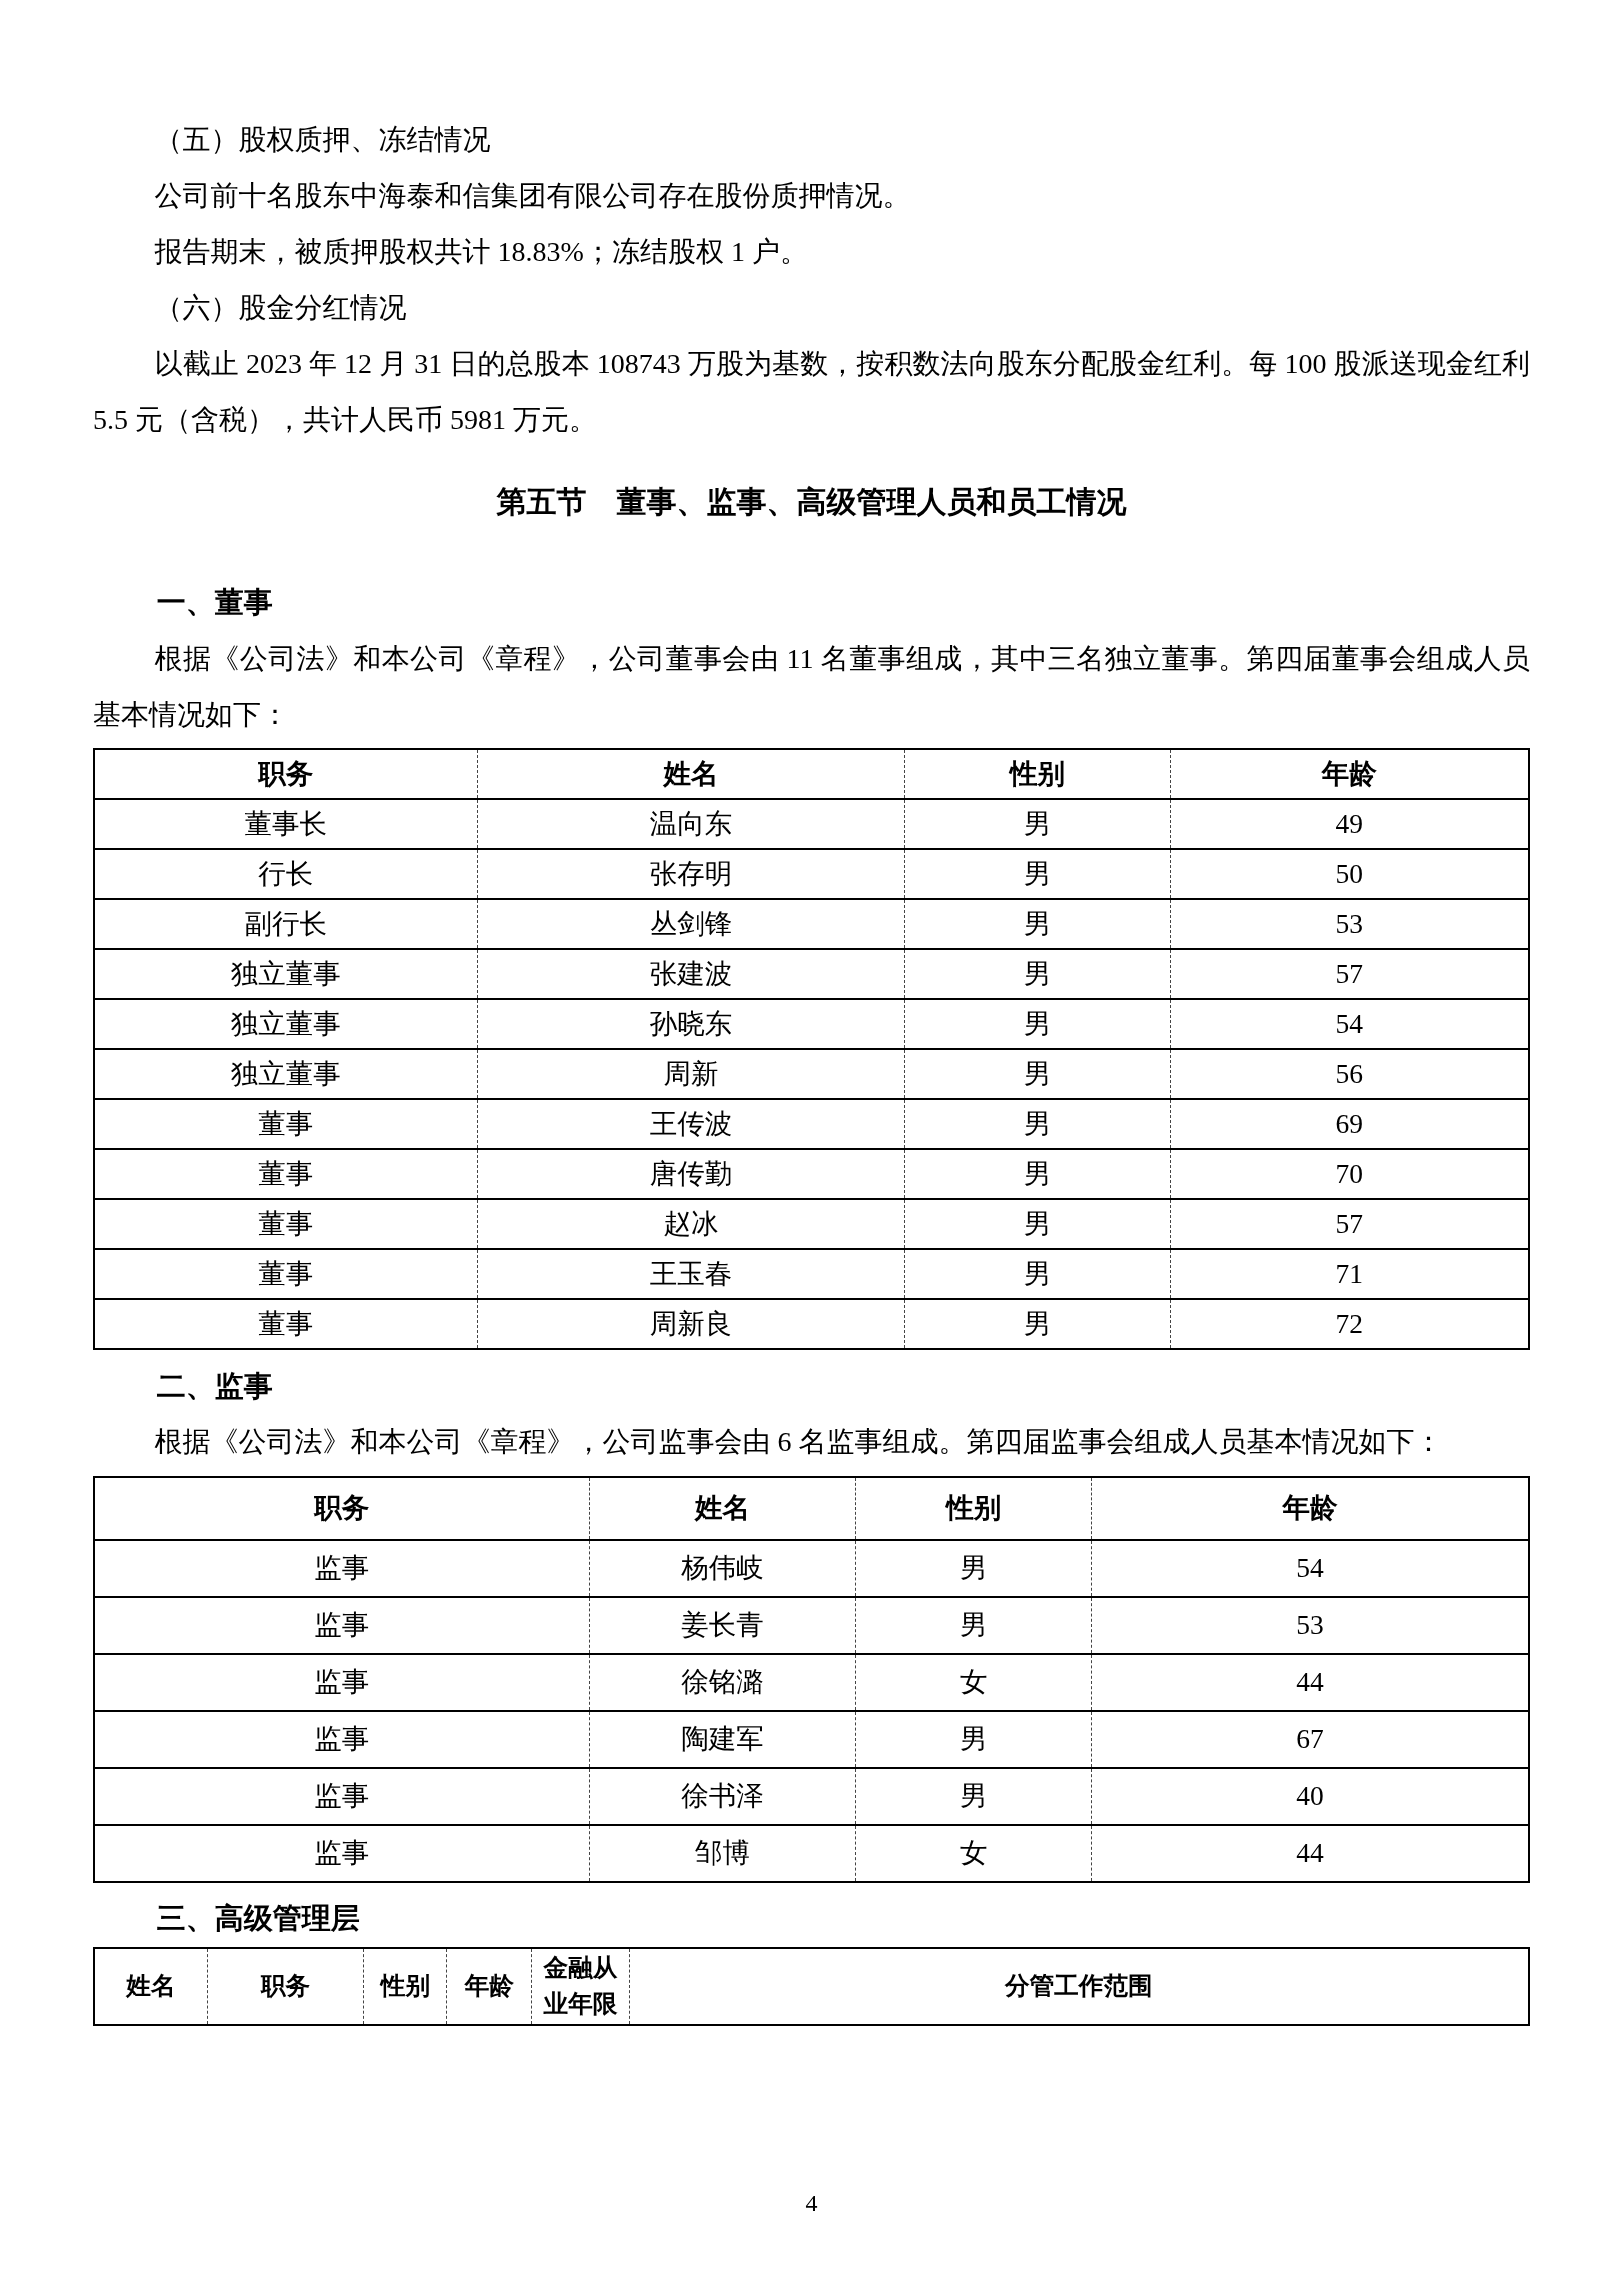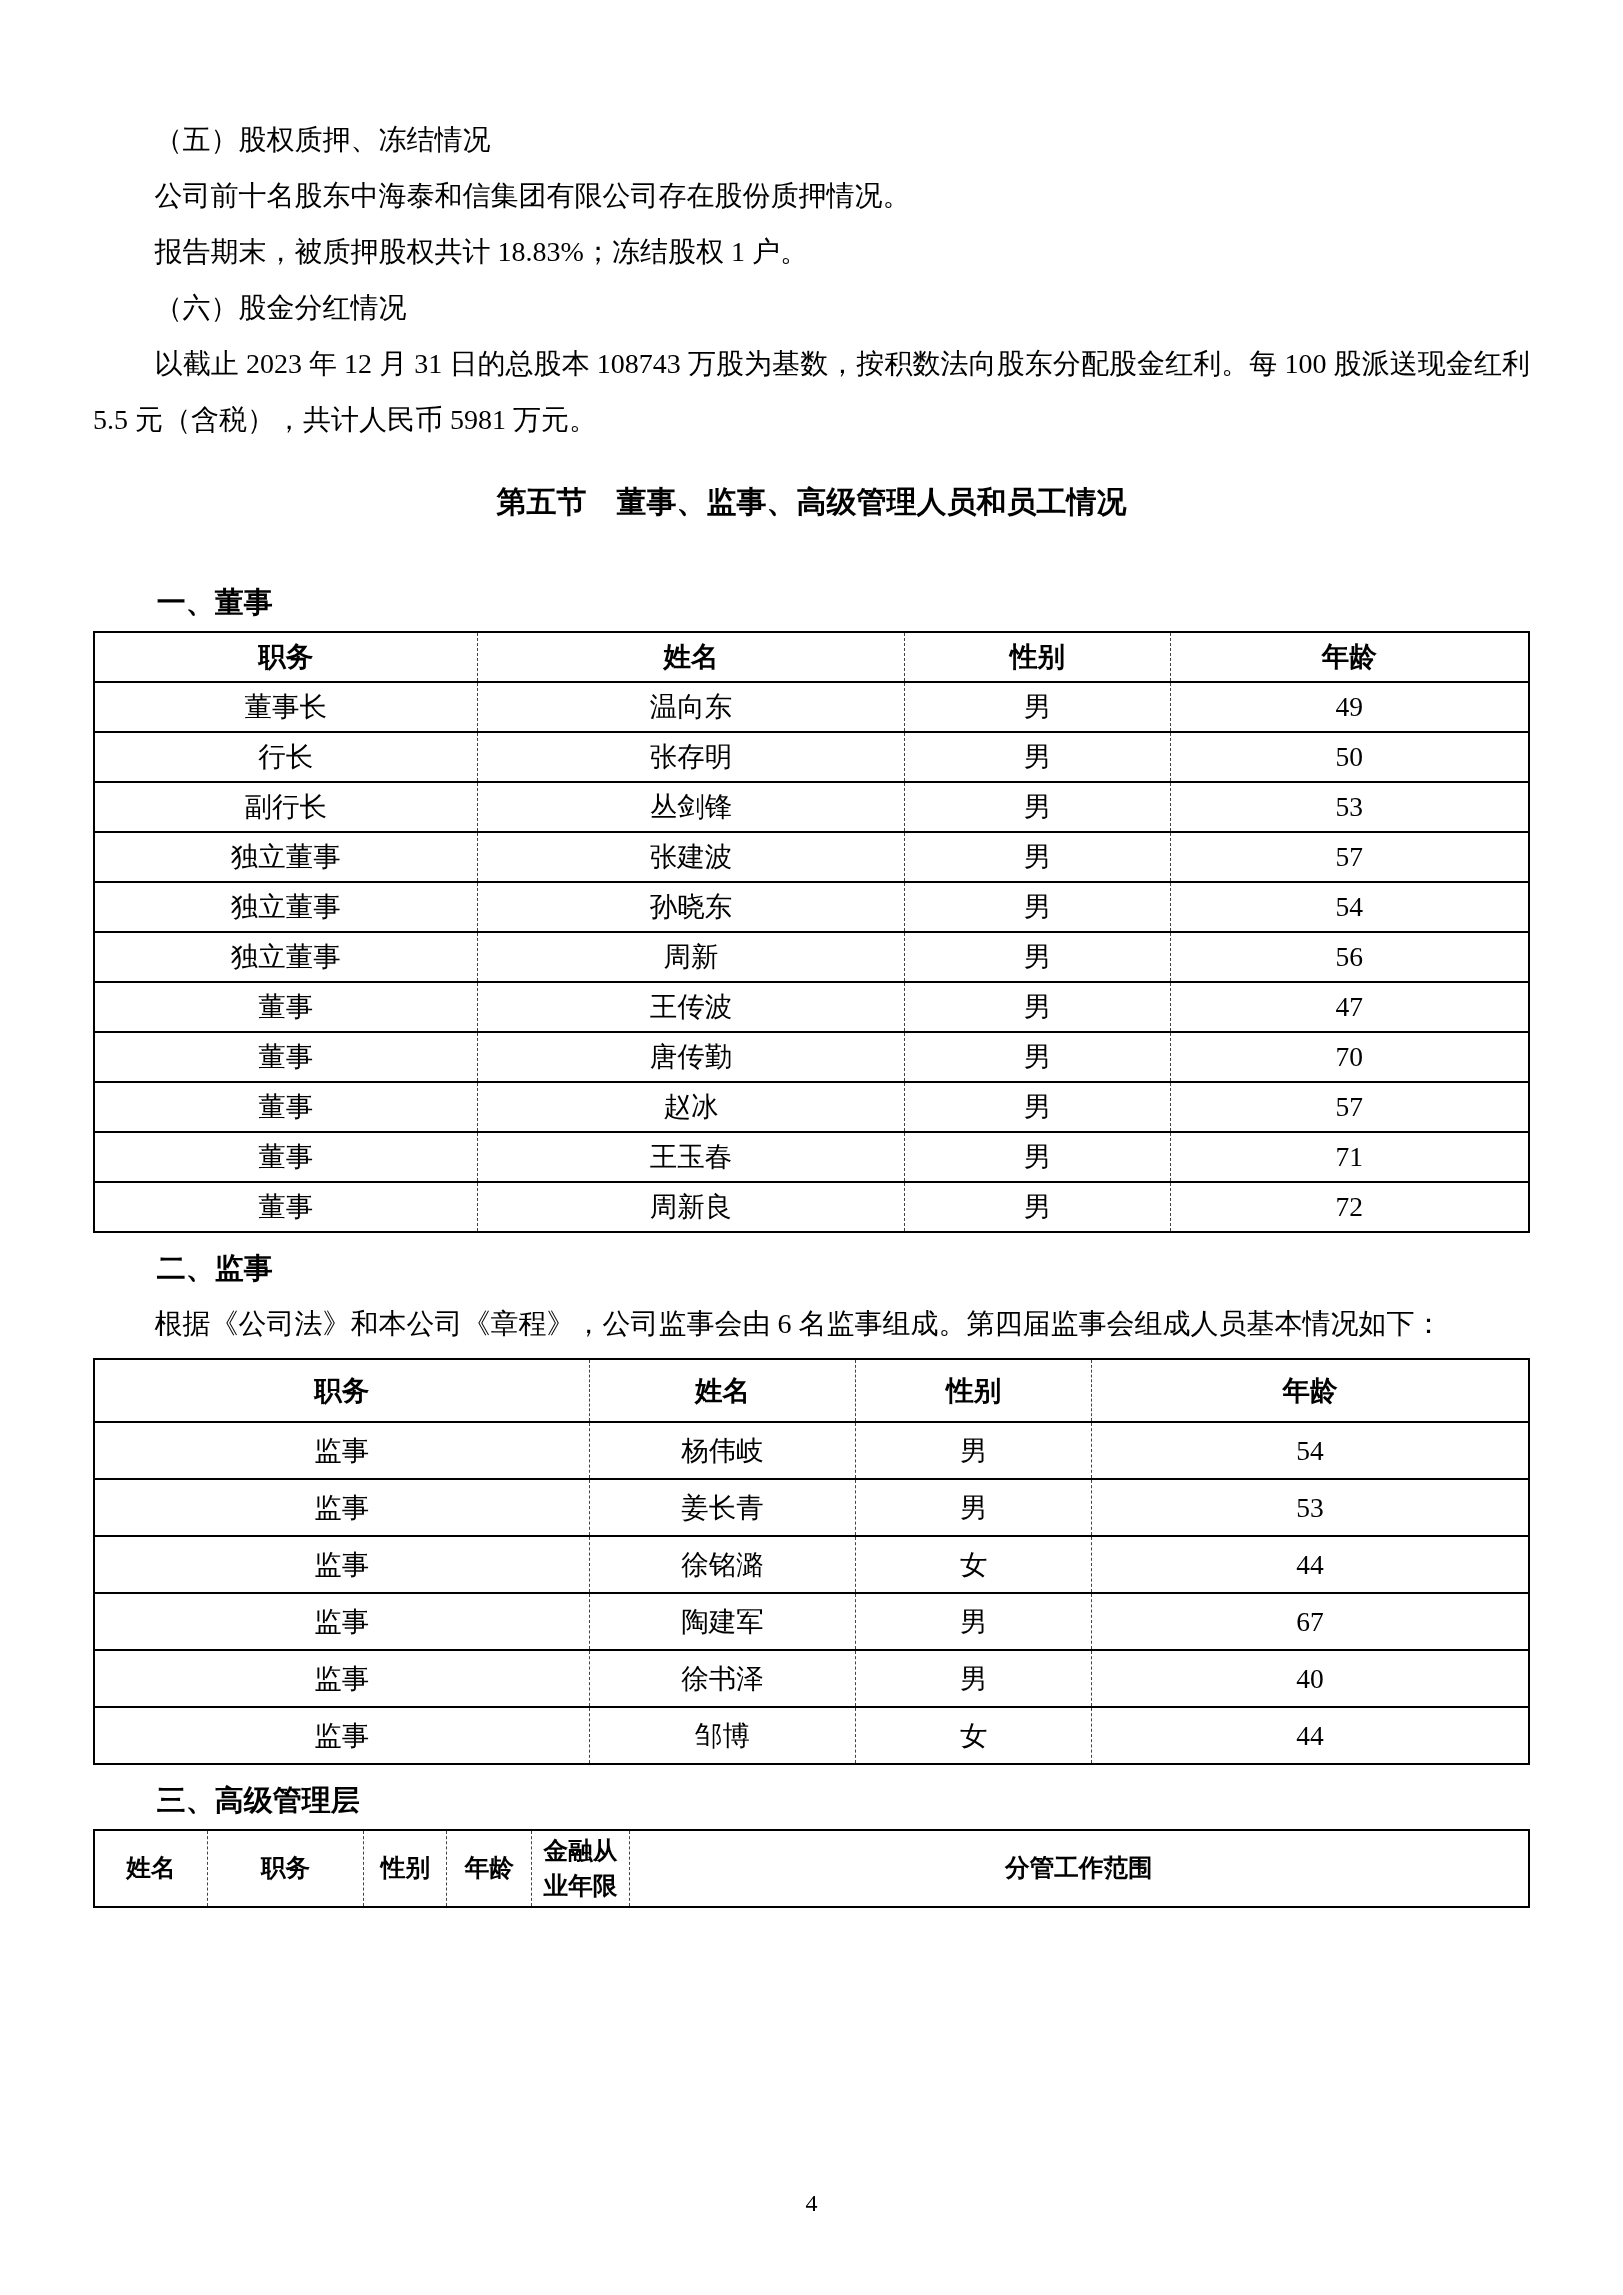--- a/index.html
+++ b/index.html
@@ -76,20 +76,21 @@
 
   <p class="body-text">（五）股权质押、冻结情况</p>
   <p class="body-text">公司前十名股东中海泰和信集团有限公司存在股份质押情况。</p>
   <p class="body-text">报告期末，被质押股权共计 18.83%；冻结股权 1 户。</p>
   <p class="body-text">（六）股金分红情况</p>
   <p class="body-text">以截止 2023 年 12 月 31 日的总股本 108743 万股为基数，按积数法向股东分配股金红利。每 100 股派送现金红利 5.5 元（含税），共计人民币 5981 万元。</p>
 
   <h1 class="doc-title">第五节　董事、监事、高级管理人员和员工情况</h1>
 
   <h2 class="sub-heading">一、董事</h2>
+  <p class="body-text para-gap">根据《公司法》和本公司《章程》，公司董事会由 11 名董事组成，其中三名独立董事。第四届董事会组成人员基本情况如下：</p>
   <table class="doc-table t-directors">
       <colgroup>
         <col style="width: 26.7%;">
         <col style="width: 29.8%;">
         <col style="width: 18.5%;">
         <col style="width: 25%;">
       </colgroup>
       <thead>
         <tr>
           <th>职务</th>
@@ -132,21 +133,21 @@
         <tr>
           <td>独立董事</td>
           <td>周新</td>
           <td>男</td>
           <td>56</td>
         </tr>
         <tr>
           <td>董事</td>
           <td>王传波</td>
           <td>男</td>
-          <td>47</td>
+          <td>69</td>
         </tr>
         <tr>
           <td>董事</td>
           <td>唐传勤</td>
           <td>男</td>
           <td>70</td>
         </tr>
         <tr>
           <td>董事</td>
           <td>赵冰</td>

